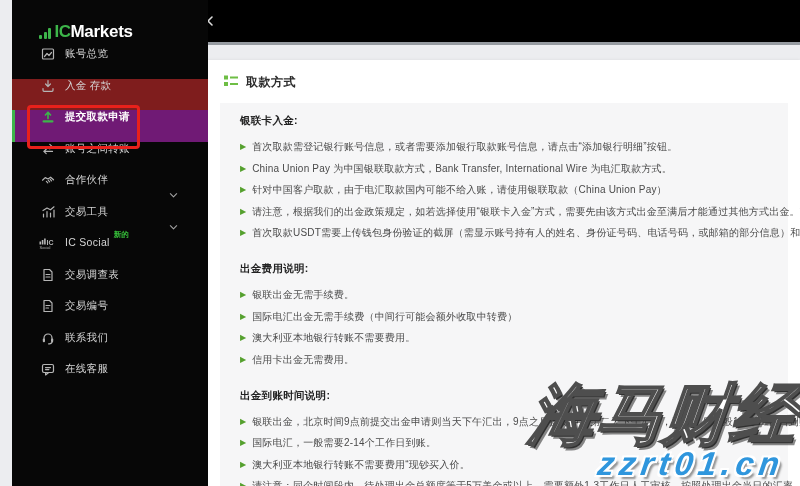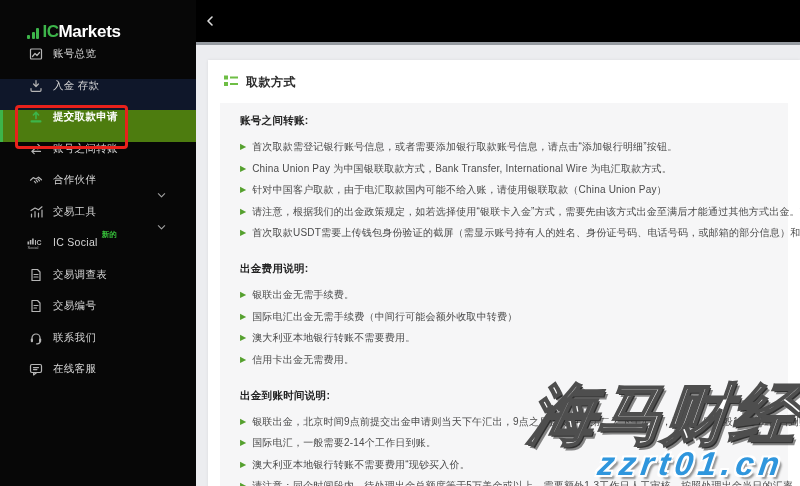--- a/index.html
+++ b/index.html
@@ -2,35 +2,35 @@
 <html><head>
 <meta charset="utf-8">
 <style>
   html,body{margin:0;padding:0;}
   body{
     width:800px;height:486px;overflow:hidden;position:relative;
     font-family:"Liberation Sans","DejaVu Sans",sans-serif;
     background:#ecedf0;
   }
   
-  .sidebar{position:absolute;left:0;top:0;width:196px;height:486px;background:#070707;z-index:5;}
+  .sidebar{position:absolute;left:12px;top:0;width:196px;height:486px;background:#070707;z-index:5;}
   .logo{display:flex;align-items:flex-end;padding:16px 0 0 27px;height:26px;cursor:pointer;}
   .logo-bars{display:flex;align-items:flex-end;margin-right:2px;padding-bottom:3px;}
   .logo-bars i{display:block;width:3px;background:#3db54a;margin-right:1.5px;border-radius:1px;}
   .logo-bars i:nth-child(1){height:4px;}
   .logo-bars i:nth-child(2){height:7px;}
   .logo-bars i:nth-child(3){height:11px;}
   .logo-ic{color:#3db54a;font-weight:bold;font-size:17px;letter-spacing:-0.5px;}
   .logo-mk{color:#ffffff;font-weight:bold;font-size:17px;letter-spacing:-0.3px;margin-top:48px;}
   .menu{margin-top:5px;}
   .menu-item{height:31.5px;display:flex;padding-left:27px;cursor:pointer;position:relative;}
   .menu-item .mi-icon{width:17px;display:flex;justify-content:center;margin-right:9px;color:#b5b5b5;}
   .menu-item .mi-label{font-size:10.5px;color:#d6d6d6;letter-spacing:0.3px;}
-  .menu-item.highlighted{background:#0f172a;}
-  .menu-item.active{border-left:3px solid #3db54a;padding-left:24px;background:#4d7c0f;}
+  .menu-item.highlighted{background:#7f1d1d;}
+  .menu-item.active{border-left:3px solid #3db54a;padding-left:24px;background:#701a75;}
   .menu-item.active .mi-label{color:#ffffff;font-weight:bold;}
   .mi-badge{color:#36c03a;font-size:7.5px;margin-left:4px;position:relative;top:-6px;font-weight:bold;}
   .mi-chevron{position:absolute;right:30px;top:12px;opacity:.85;}
   
   .annotation-box{position:absolute;left:15px;top:105px;width:107px;height:38px;
     border:3px solid #e8211b;border-radius:4px;z-index:50;pointer-events:none;}
   
   .topbar{position:absolute;left:196px;top:0;width:604px;height:42px;background:#000;z-index:4;}
   .collapse-btn{position:absolute;left:7px;top:14px;cursor:pointer;}
   
@@ -201,21 +201,21 @@
           <rect x="0" y="0.5" width="4" height="4" fill="#6ebe45"></rect>
           <rect x="6" y="1.5" width="8" height="2" fill="#6ebe45"></rect>
           <rect x="0" y="7" width="4" height="4" fill="#6ebe45"></rect>
           <rect x="6" y="8" width="8" height="2" fill="#6ebe45"></rect>
         </svg>
       </span>
       <span class="card-title">取款方式</span>
     </div>
     <div class="panel" id="sections">
         <div class="section">
-          <div class="section-heading">账号之间转账:</div>
+          <div class="section-heading">银联卡入金:</div>
           <div class="bullet">
             <span class="bullet-arrow">▶</span>
             <span class="bullet-text">首次取款需登记银行账号信息，或者需要添加银行取款账号信息，请点击“添加银行明细”按钮。</span>
           </div>
           <div class="bullet">
             <span class="bullet-arrow">▶</span>
             <span class="bullet-text">China Union Pay 为中国银联取款方式，Bank Transfer, International Wire 为电汇取款方式。</span>
           </div>
           <div class="bullet">
             <span class="bullet-arrow">▶</span>

